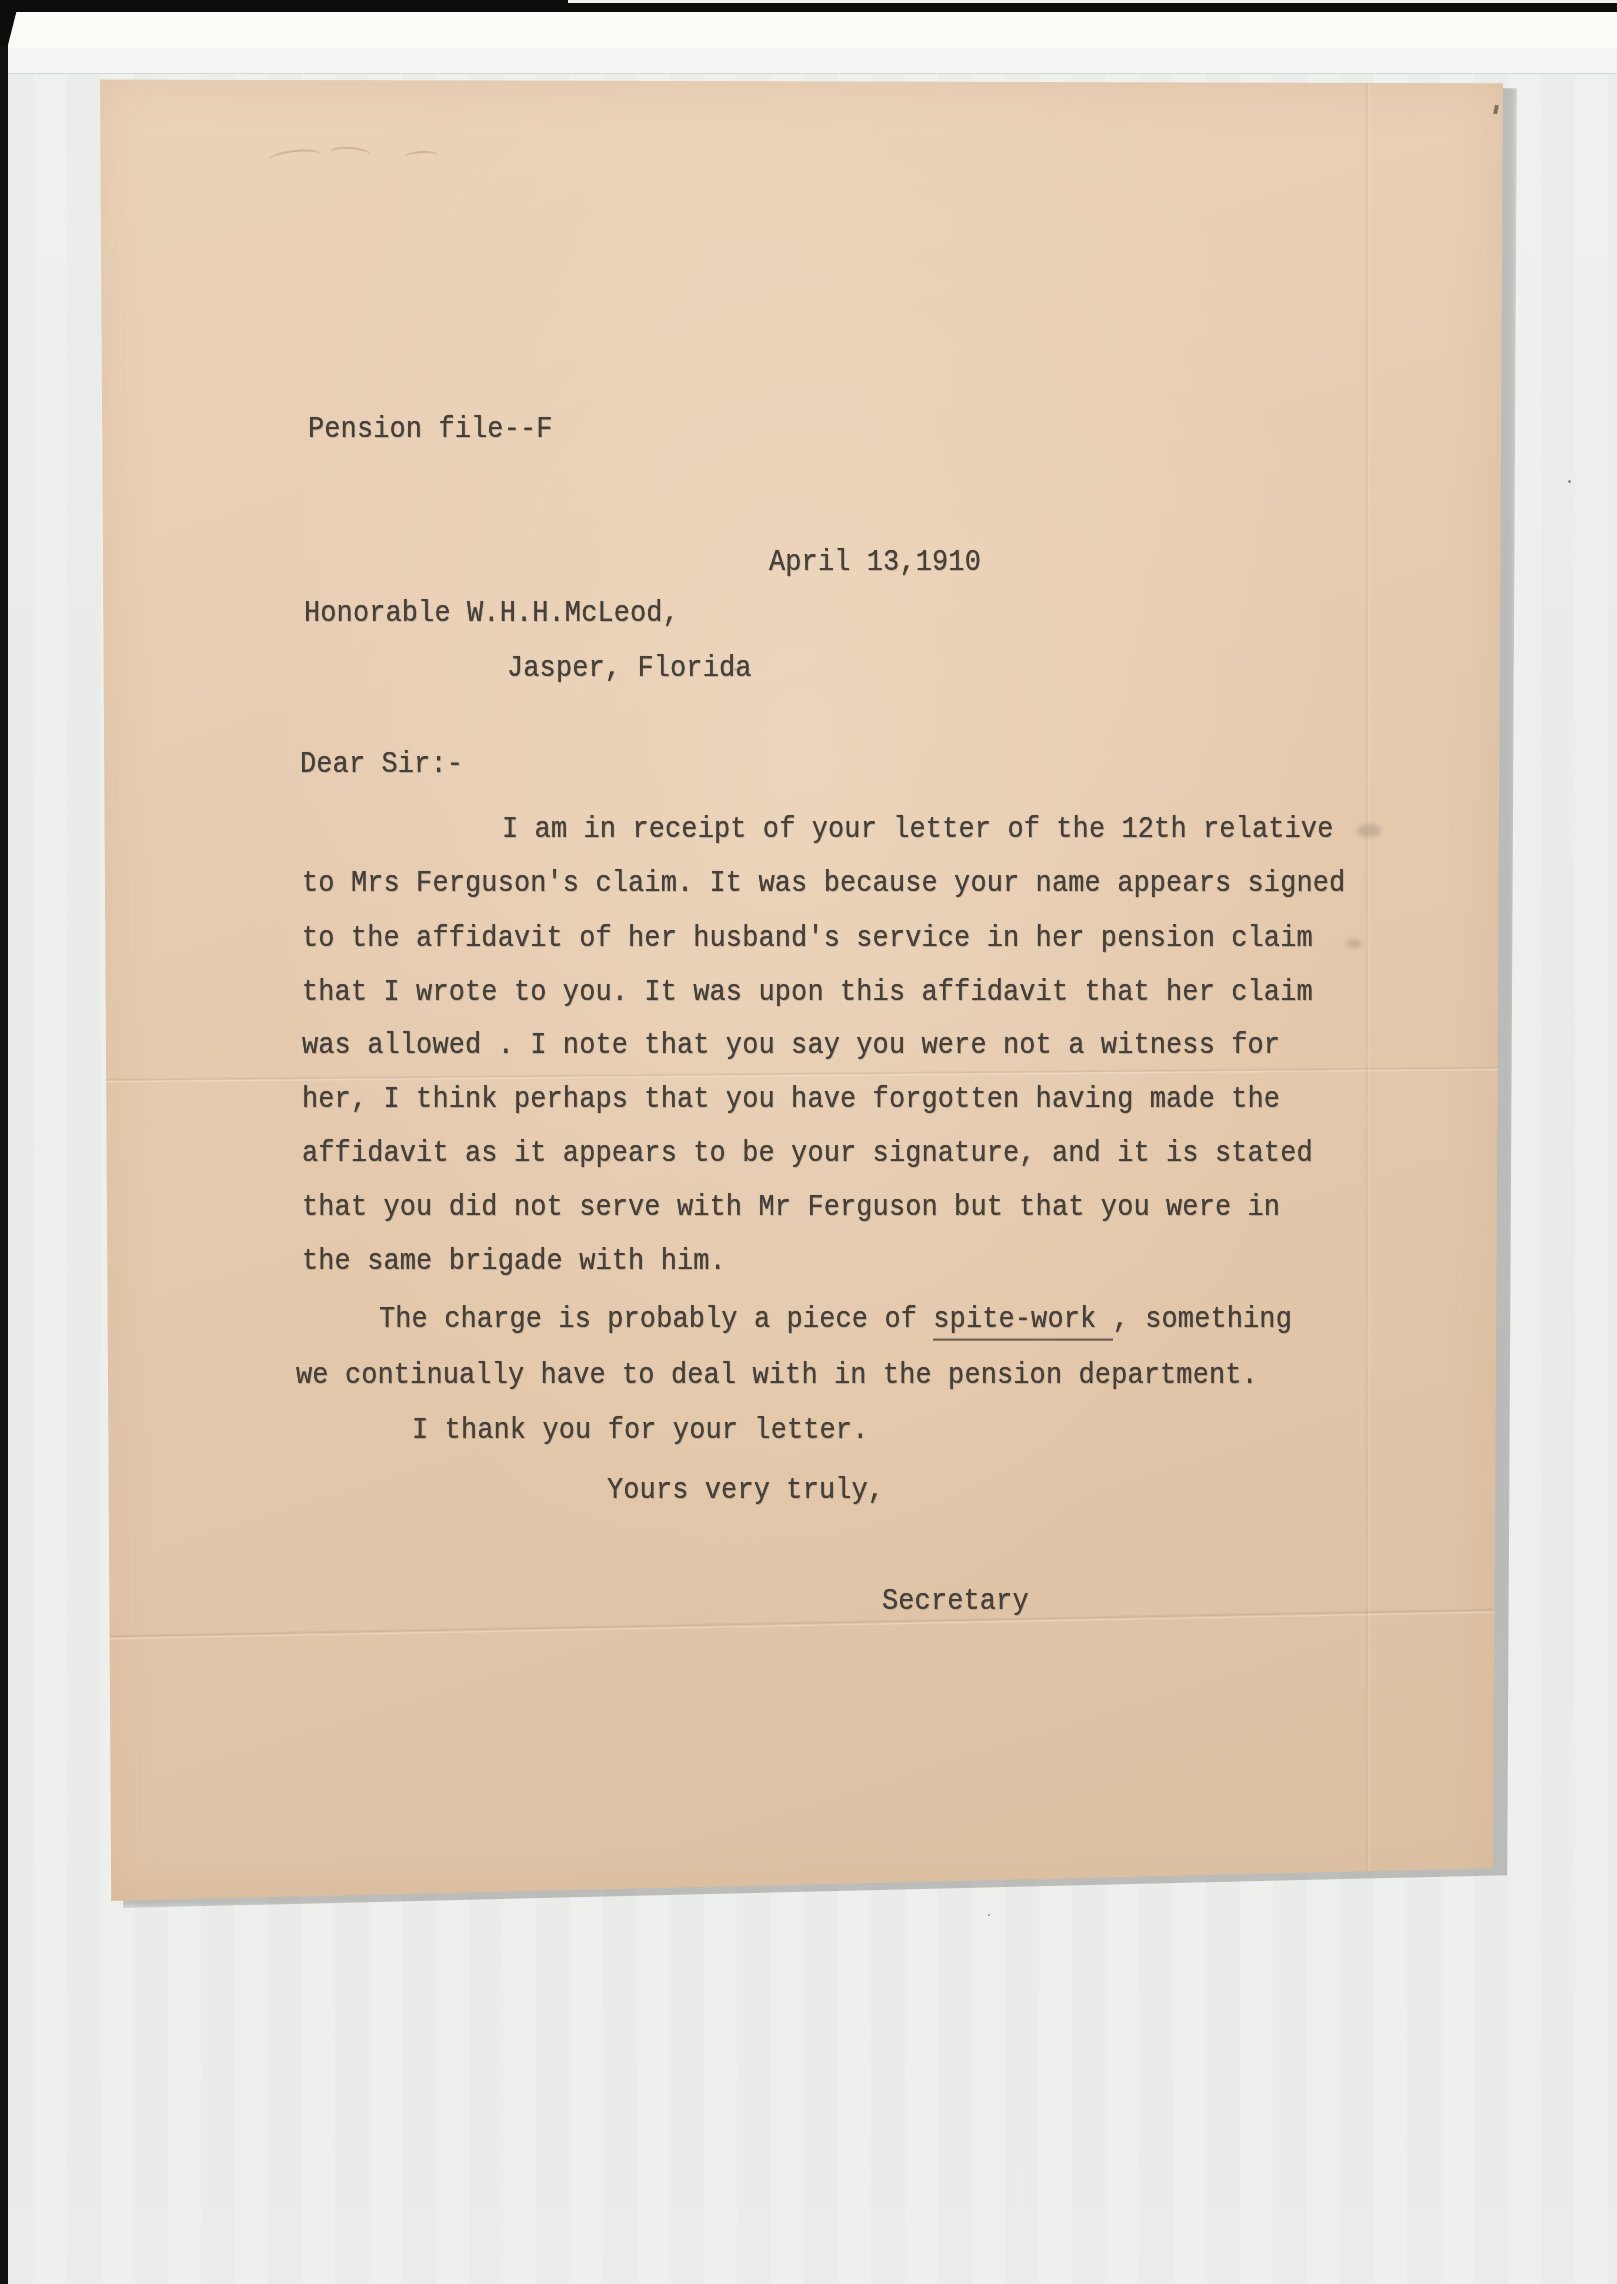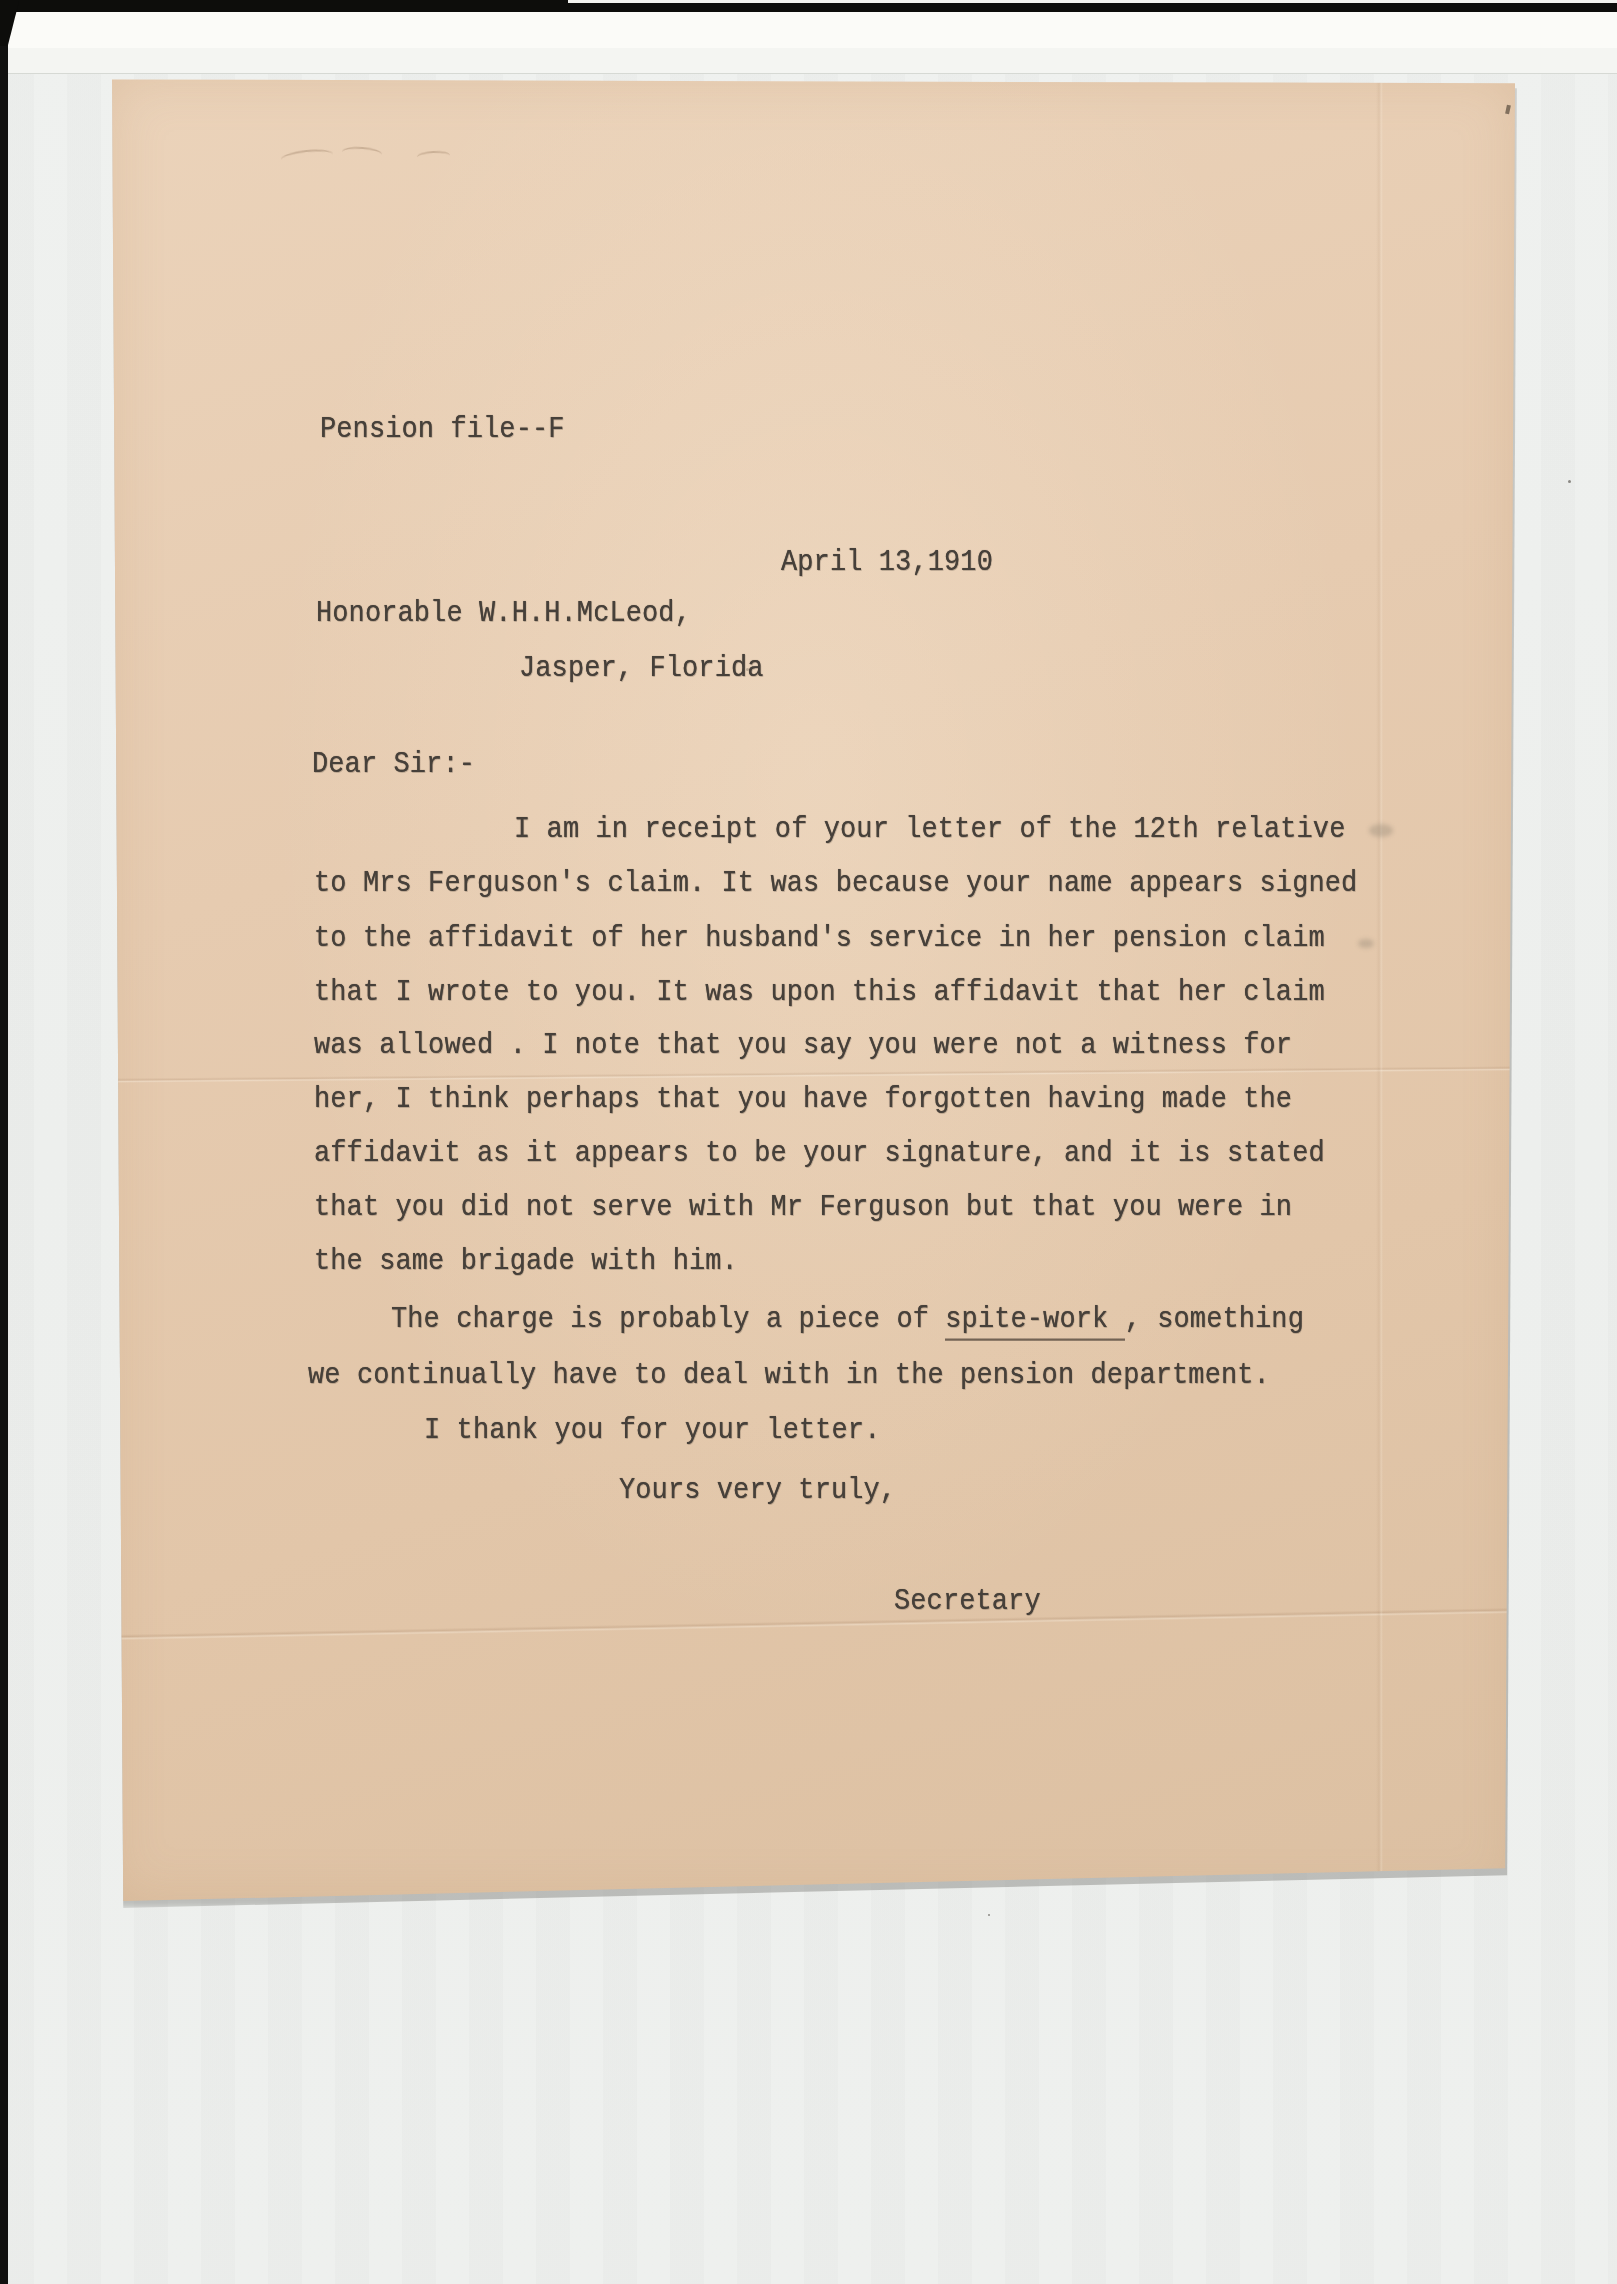--- a/index.html
+++ b/index.html
@@ -66,21 +66,21 @@
   .paper-shadow {
     position: absolute;
     left: 112px; top: 83px;
     width: 1405px; height: 1825px;
     background: rgba(140,140,135,0.5);
     clip-path: polygon(0 0.08%, 100% 0.29%, 99.3% 98.2%, 0.8% 100%);
     filter: blur(3.7px);
   }
   .paper {
     position: absolute;
-    left: 112px; top: 78px;
+    left: 100px; top: 78px;
     width: 1403px; height: 1823px;
     background:
       radial-gradient(ellipse at 50% 38%, rgba(255,244,226,0.25) 0%, rgba(0,0,0,0) 55%),
       linear-gradient(163deg, #ebd3ba 0%, #e6cbb0 38%, #e2c6a9 68%, #dcc0a2 100%);
     clip-path: polygon(0 0.08%, 100% 0.29%, 99.3% 98.2%, 0.8% 100%);
     box-shadow: inset 0 0 52px rgba(180,140,100,0.22);
   }
 
   
   .crease-h1 {

